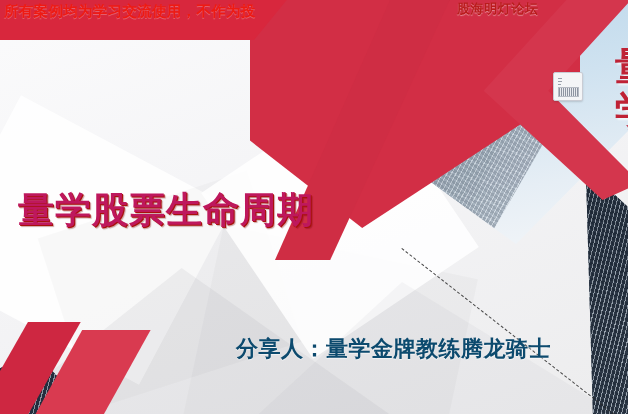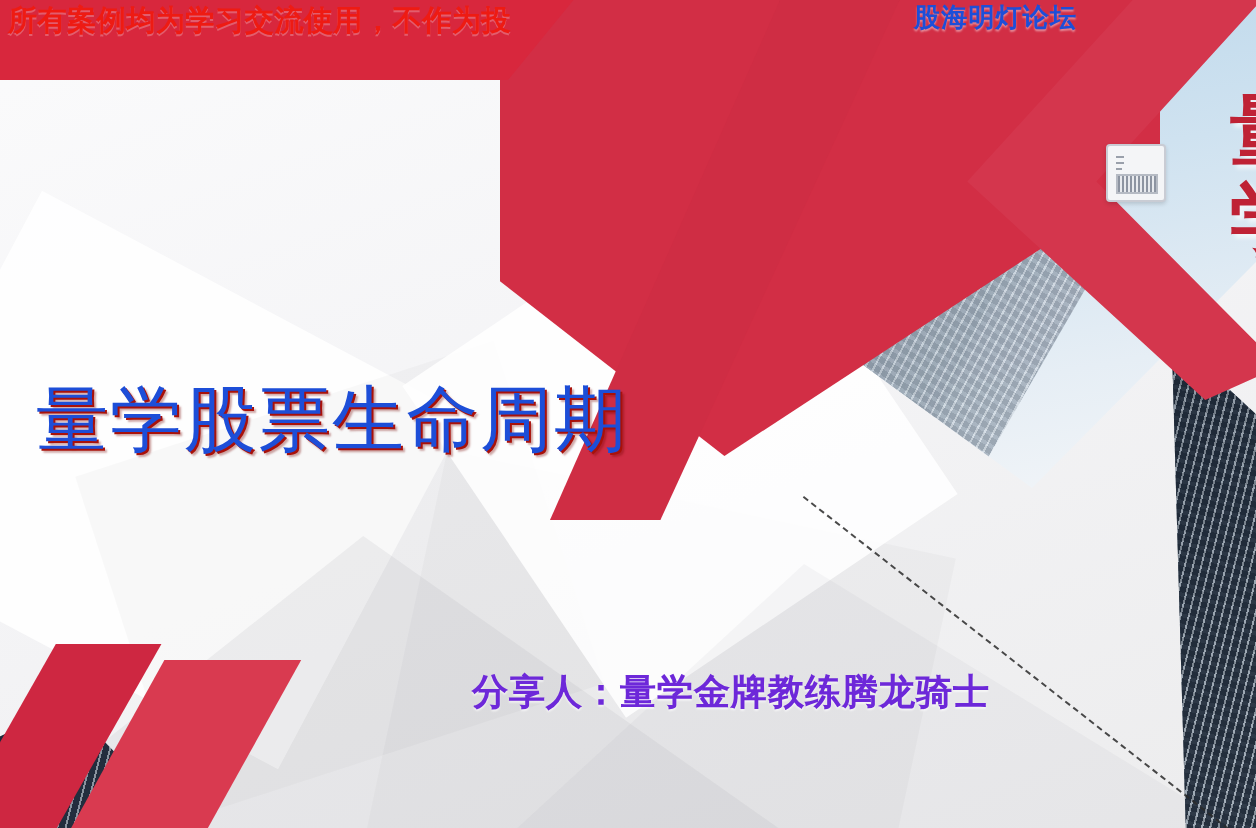--- a/index.html
+++ b/index.html
@@ -220,21 +220,21 @@
     z-index: 30;
     text-shadow: 0 1px 0 rgba(255,255,255,.25);
   }
   .disclaimer .l2 { letter-spacing: 1px; }
 
   .forum-name {
     position: absolute;
     left: 457px;
     top: 0px;
     z-index: 30;
-    color: #1d4ed8;
+    color: #b91c1c;
     font-weight: bold;
     font-size: 13px;
     letter-spacing: .6px;
     text-shadow: 0 1px 1px rgba(255,255,255,.45);
   }
 
   .brand-vertical {
     position: absolute;
     right: 14px;
     top: 44px;
@@ -281,37 +281,37 @@
     background:
       repeating-linear-gradient(90deg, #8d94a1 0 1px, #e8eaee 1px 2px);
     border: 1px solid #b6bbc4;
   }
 
   .main-title {
     position: absolute;
     left: 18px;
     top: 186px;
     z-index: 30;
-    color: #1d4ed8;
+    color: #be185d;
     font-size: 36px;
-    font-weight: normal;
+    font-weight: bold;
     letter-spacing: 1px;
     white-space: nowrap;
     text-shadow:
       1px 1px 0 #a9110a,
       2px 2px 1px rgba(120,10,5,0.35);
   }
 
   .presenter {
     position: absolute;
     left: 236px;
     top: 334px;
     z-index: 30;
-    color: #6d28d9;
-    font-size: 18px;
+    color: #0c4a6e;
+    font-size: 22px;
     font-weight: bold;
     letter-spacing: .5px;
     white-space: nowrap;
     text-shadow: 0 1px 1px rgba(255,255,255,0.6);
   }
 </style>
 </head>
 <body>
 
 <div class="slide">

